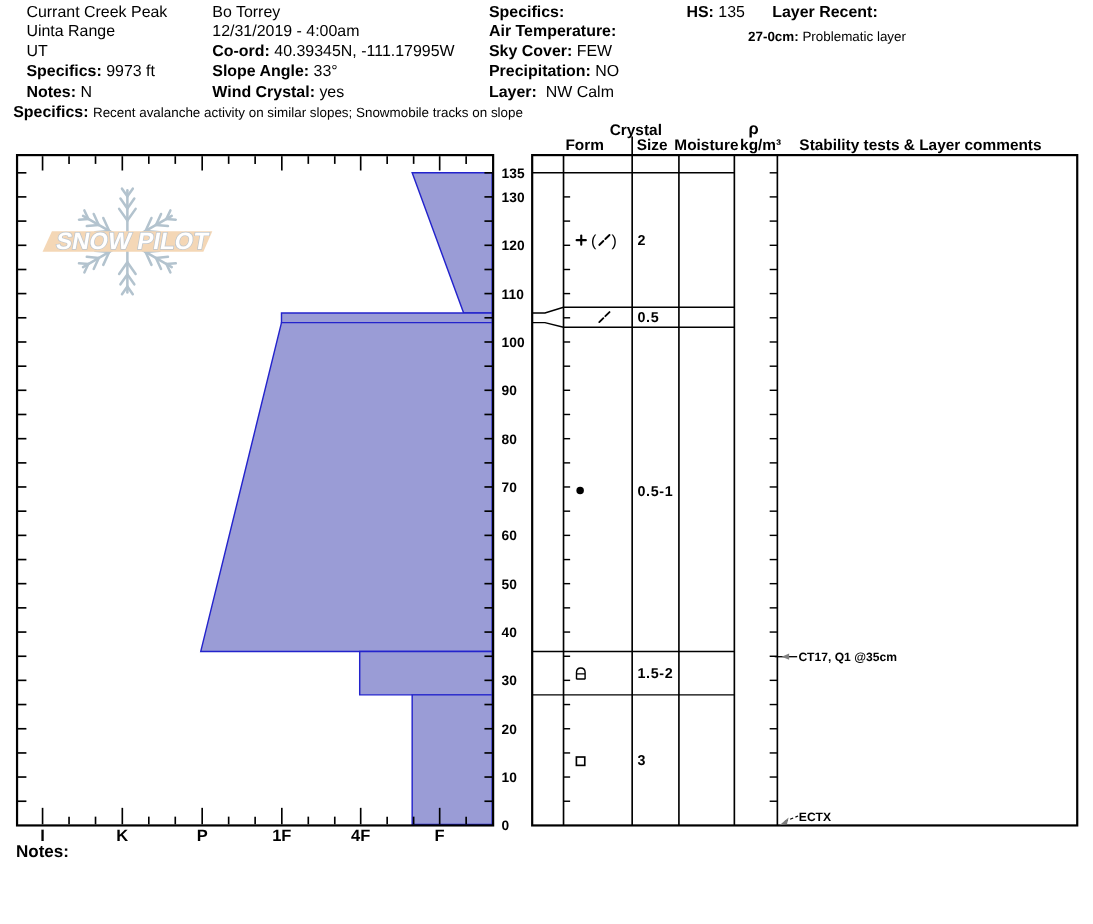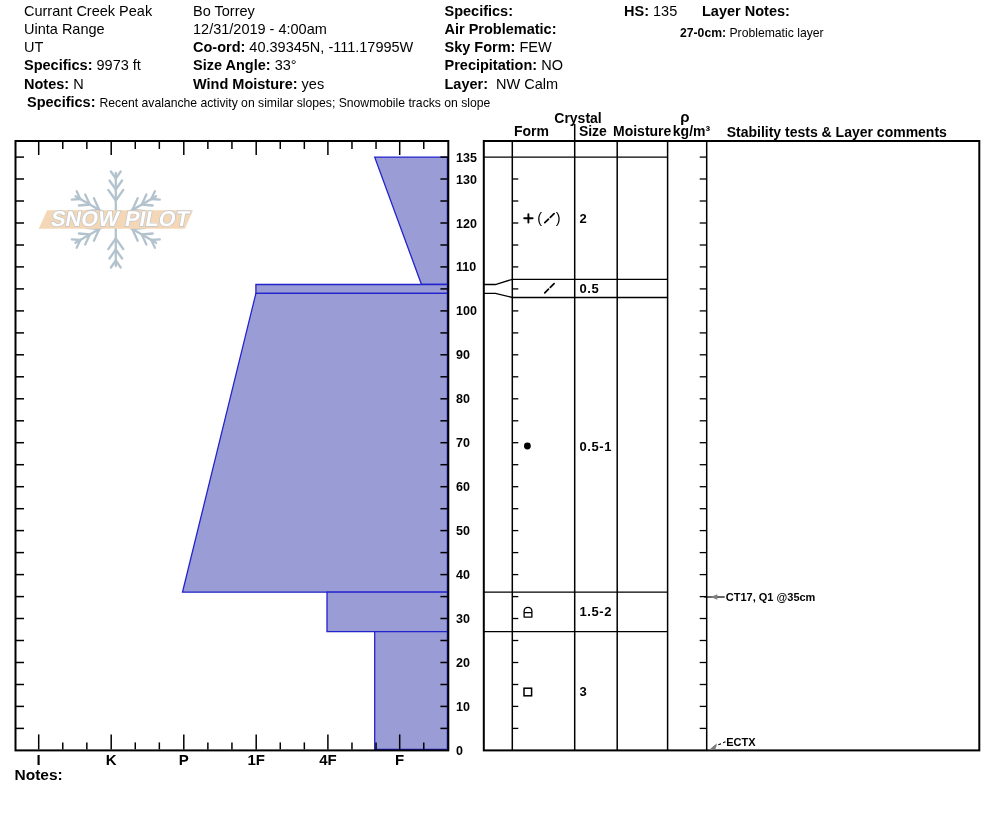--- a/index.html
+++ b/index.html
@@ -8,30 +8,30 @@
   .sm{font-size:12.2px;}
   b{font-weight:bold;}
   svg{position:absolute;left:0;top:0;}
   svg text{font-family:"Liberation Sans",sans-serif;}
 </style>
 </head>
 <body>
 
 <div class="hcol" style="left:24px;top:2.2px;">Currant Creek Peak<br>Uinta Range<br>UT<br><b>Specifics:</b> 9973 ft<br><b>Notes:</b> N</div>
 
-<div class="hcol" style="left:193px;top:2.2px;">Bo Torrey<br>12/31/2019 - 4:00am<br><b>Co-ord:</b> 40.39345N, -111.17995W<br><b>Size Angle:</b> 33°<br><b>Wind Moisture:</b> yes</div>
-
-<div class="hcol" style="left:444.5px;top:2.2px;"><b>Specifics:</b><br><b>Air Problematic:</b><br><b>Sky Form:</b> FEW<br><b>Precipitation:</b> NO<br><b>Layer:</b>&nbsp; NW Calm</div>
+<div class="hcol" style="left:193px;top:2.2px;">Bo Torrey<br>12/31/2019 - 4:00am<br><b>Co-ord:</b> 40.39345N, -111.17995W<br><b>Slope Angle:</b> 33°<br><b>Wind Crystal:</b> yes</div>
+
+<div class="hcol" style="left:444.5px;top:2.2px;"><b>Specifics:</b><br><b>Air Temperature:</b><br><b>Sky Cover:</b> FEW<br><b>Precipitation:</b> NO<br><b>Layer:</b>&nbsp; NW Calm</div>
 
 <div class="hcol" style="left:624px;top:2.2px;"><b>HS:</b> 135</div>
 
-<div class="hcol" style="left:702px;top:2.2px;"><b>Layer Notes:</b></div>
+<div class="hcol" style="left:702px;top:2.2px;"><b>Layer Recent:</b></div>
 <div class="hcol sm" style="left:680px;top:23.7px;"><b>27-0cm:</b> Problematic layer</div>
 
-<div class="hcol" style="left:27px;top:93.1px;text-align:right;"><b>Specifics:</b> <span class="sm">Recent avalanche activity on similar slopes; Snowmobile tracks on slope</span></div>
+<div class="hcol" style="left:12px;top:93.1px;text-align:right;"><b>Specifics:</b> <span class="sm">Recent avalanche activity on similar slopes; Snowmobile tracks on slope</span></div>
 
 <svg width="994" height="840" viewBox="0 0 994 840">
 
 <g stroke="#b3c3ce" stroke-width="2.3" stroke-linecap="round" fill="none">
 <line x1="115.8" y1="219.5" x2="115.8" y2="173.0"></line>
 <line x1="115.8" y1="200.5" x2="108.3" y2="189.9"></line>
 <line x1="115.8" y1="200.5" x2="123.3" y2="189.9"></line>
 <line x1="115.8" y1="189.5" x2="109.5" y2="180.5"></line>
 <line x1="115.8" y1="189.5" x2="122.1" y2="180.5"></line>
 <line x1="115.8" y1="178.5" x2="110.9" y2="171.5"></line>

